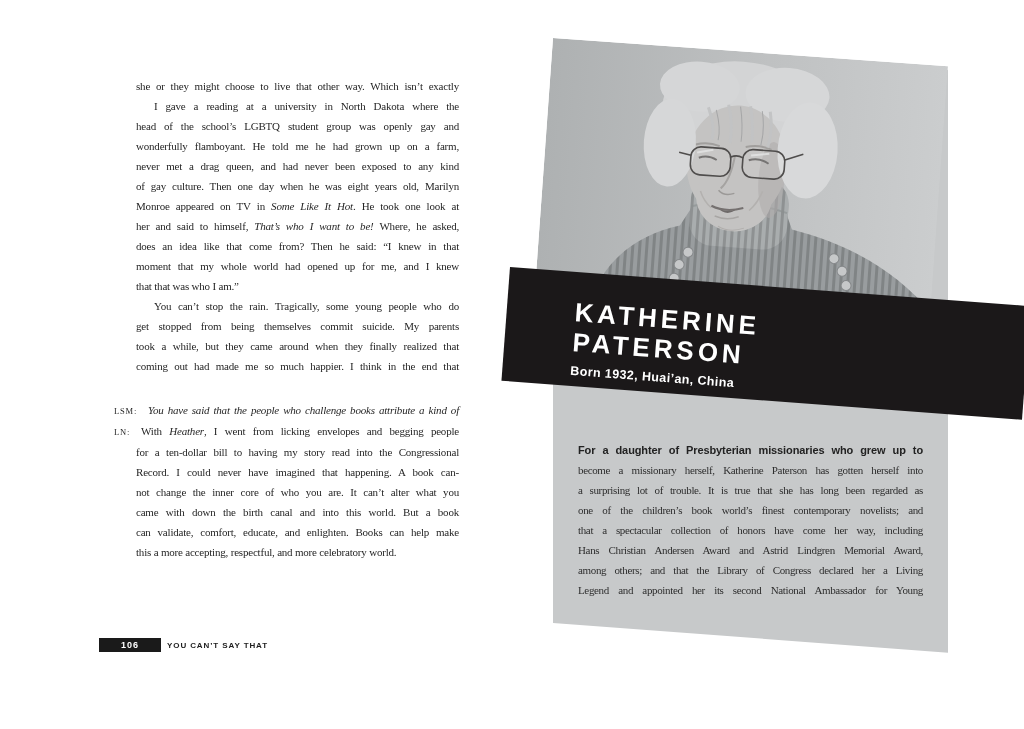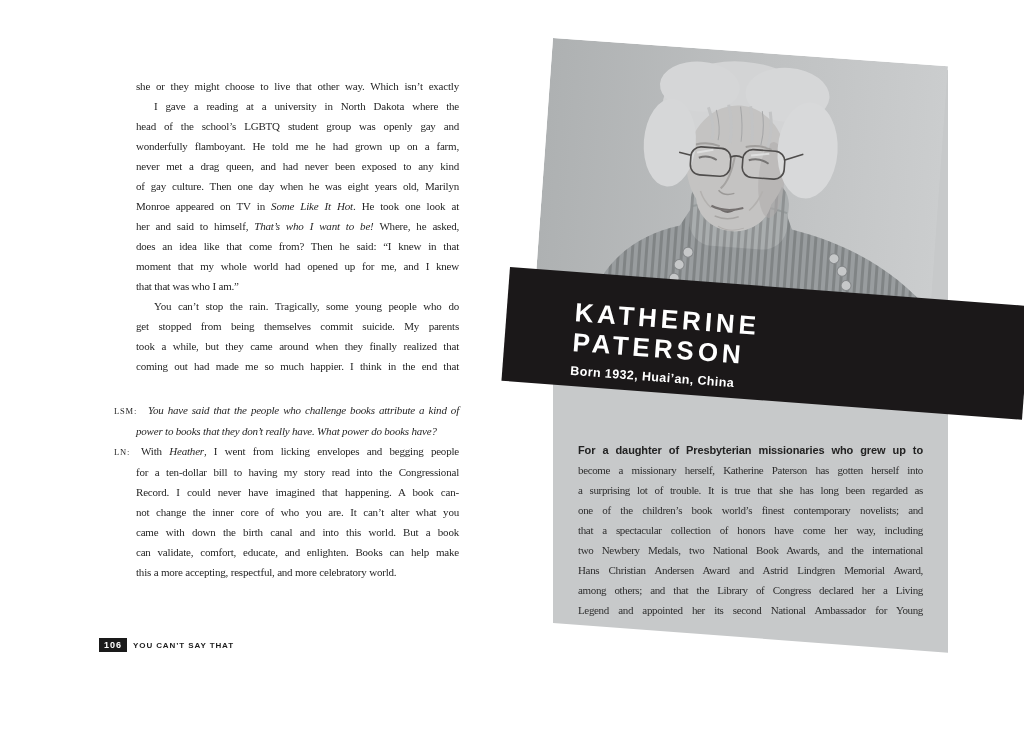--- a/index.html
+++ b/index.html
@@ -18,21 +18,21 @@
   .tl.ind{text-indent:18px;}
   .tl.gap{margin-top:24px;}
   .tl.hang{margin-left:-22px;}
   .spk{font-size:8.5px;letter-spacing:0.8px;margin-right:11px;font-style:normal;}
   .footer{
     position:absolute;left:99px;top:638px;display:flex;align-items:center;gap:6px;
     font-family:"Liberation Sans",sans-serif;
   }
   .folio{
     background:var(--footer_box,#1a1a1a);color:#fff;font-weight:bold;font-size:9px;
-    padding:2px 5px;letter-spacing:1px;line-height:10px;
+    padding:2px 22px;letter-spacing:1px;line-height:10px;
   }
   .runtitle{font-weight:bold;font-size:8px;letter-spacing:0.9px;color:#1d1d1d;}
   
   .gray-panel{
     position:absolute;left:553px;top:40px;width:395px;height:583px;
     background:var(--panel_bg,#c7c9ca);
     transform:skewY(4.3deg);transform-origin:top left;
   }
   .photo{
     position:absolute;left:553px;top:38px;width:396px;height:262px;
@@ -69,21 +69,20 @@
     <div class="tl">Monroe appeared on TV in <em>Some Like It Hot</em>. He took one look at</div>
     <div class="tl">her and said to himself, <em>That’s who I want to be!</em> Where, he asked,</div>
     <div class="tl">does an idea like that come from? Then he said: “I knew in that</div>
     <div class="tl">moment that my whole world had opened up for me, and I knew</div>
     <div class="tl end">that that was who I am.”</div>
     <div class="tl ind">You can’t stop the rain. Tragically, some young people who do</div>
     <div class="tl">get stopped from being themselves commit suicide. My parents</div>
     <div class="tl">took a while, but they came around when they finally realized that</div>
     <div class="tl">coming out had made me so much happier. I think in the end that</div>
     <div class="tl gap hang"><span class="spk">LSM:</span><em>You have said that the people who challenge books attribute a kind of</em></div>
-    <div class="tl end"><em>power to books that they don’t really have. What power do books have?</em></div>
     <div class="tl hang"><span class="spk">LN:</span>With <em>Heather</em>, I went from licking envelopes and begging people</div>
     <div class="tl">for a ten-dollar bill to having my story read into the Congressional</div>
     <div class="tl">Record. I could never have imagined that happening. A book can-</div>
     <div class="tl">not change the inner core of who you are. It can’t alter what you</div>
     <div class="tl">came with down the birth canal and into this world. But a book</div>
     <div class="tl">can validate, comfort, educate, and enlighten. Books can help make</div>
     <div class="tl end">this a more accepting, respectful, and more celebratory world.</div>
   </div>
 
 <div class="footer">
@@ -181,17 +180,16 @@
   <div class="nm">PATERSON</div>
   <div class="sub">Born 1932, Huai’an, China</div>
 </div>
 
 <div id="intro">
     <div class="tl lead">For a daughter of Presbyterian missionaries who grew up to</div>
     <div class="tl">become a missionary herself, Katherine Paterson has gotten herself into</div>
     <div class="tl">a surprising lot of trouble. It is true that she has long been regarded as</div>
     <div class="tl">one of the children’s book world’s finest contemporary novelists; and</div>
     <div class="tl">that a spectacular collection of honors have come her way, including</div>
-    <div class="tl">two Newbery Medals, two National Book Awards, and the international</div>
     <div class="tl">Hans Christian Andersen Award and Astrid Lindgren Memorial Award,</div>
     <div class="tl">among others; and that the Library of Congress declared her a Living</div>
     <div class="tl">Legend and appointed her its second National Ambassador for Young</div>
   </div>
 
 </body></html>

